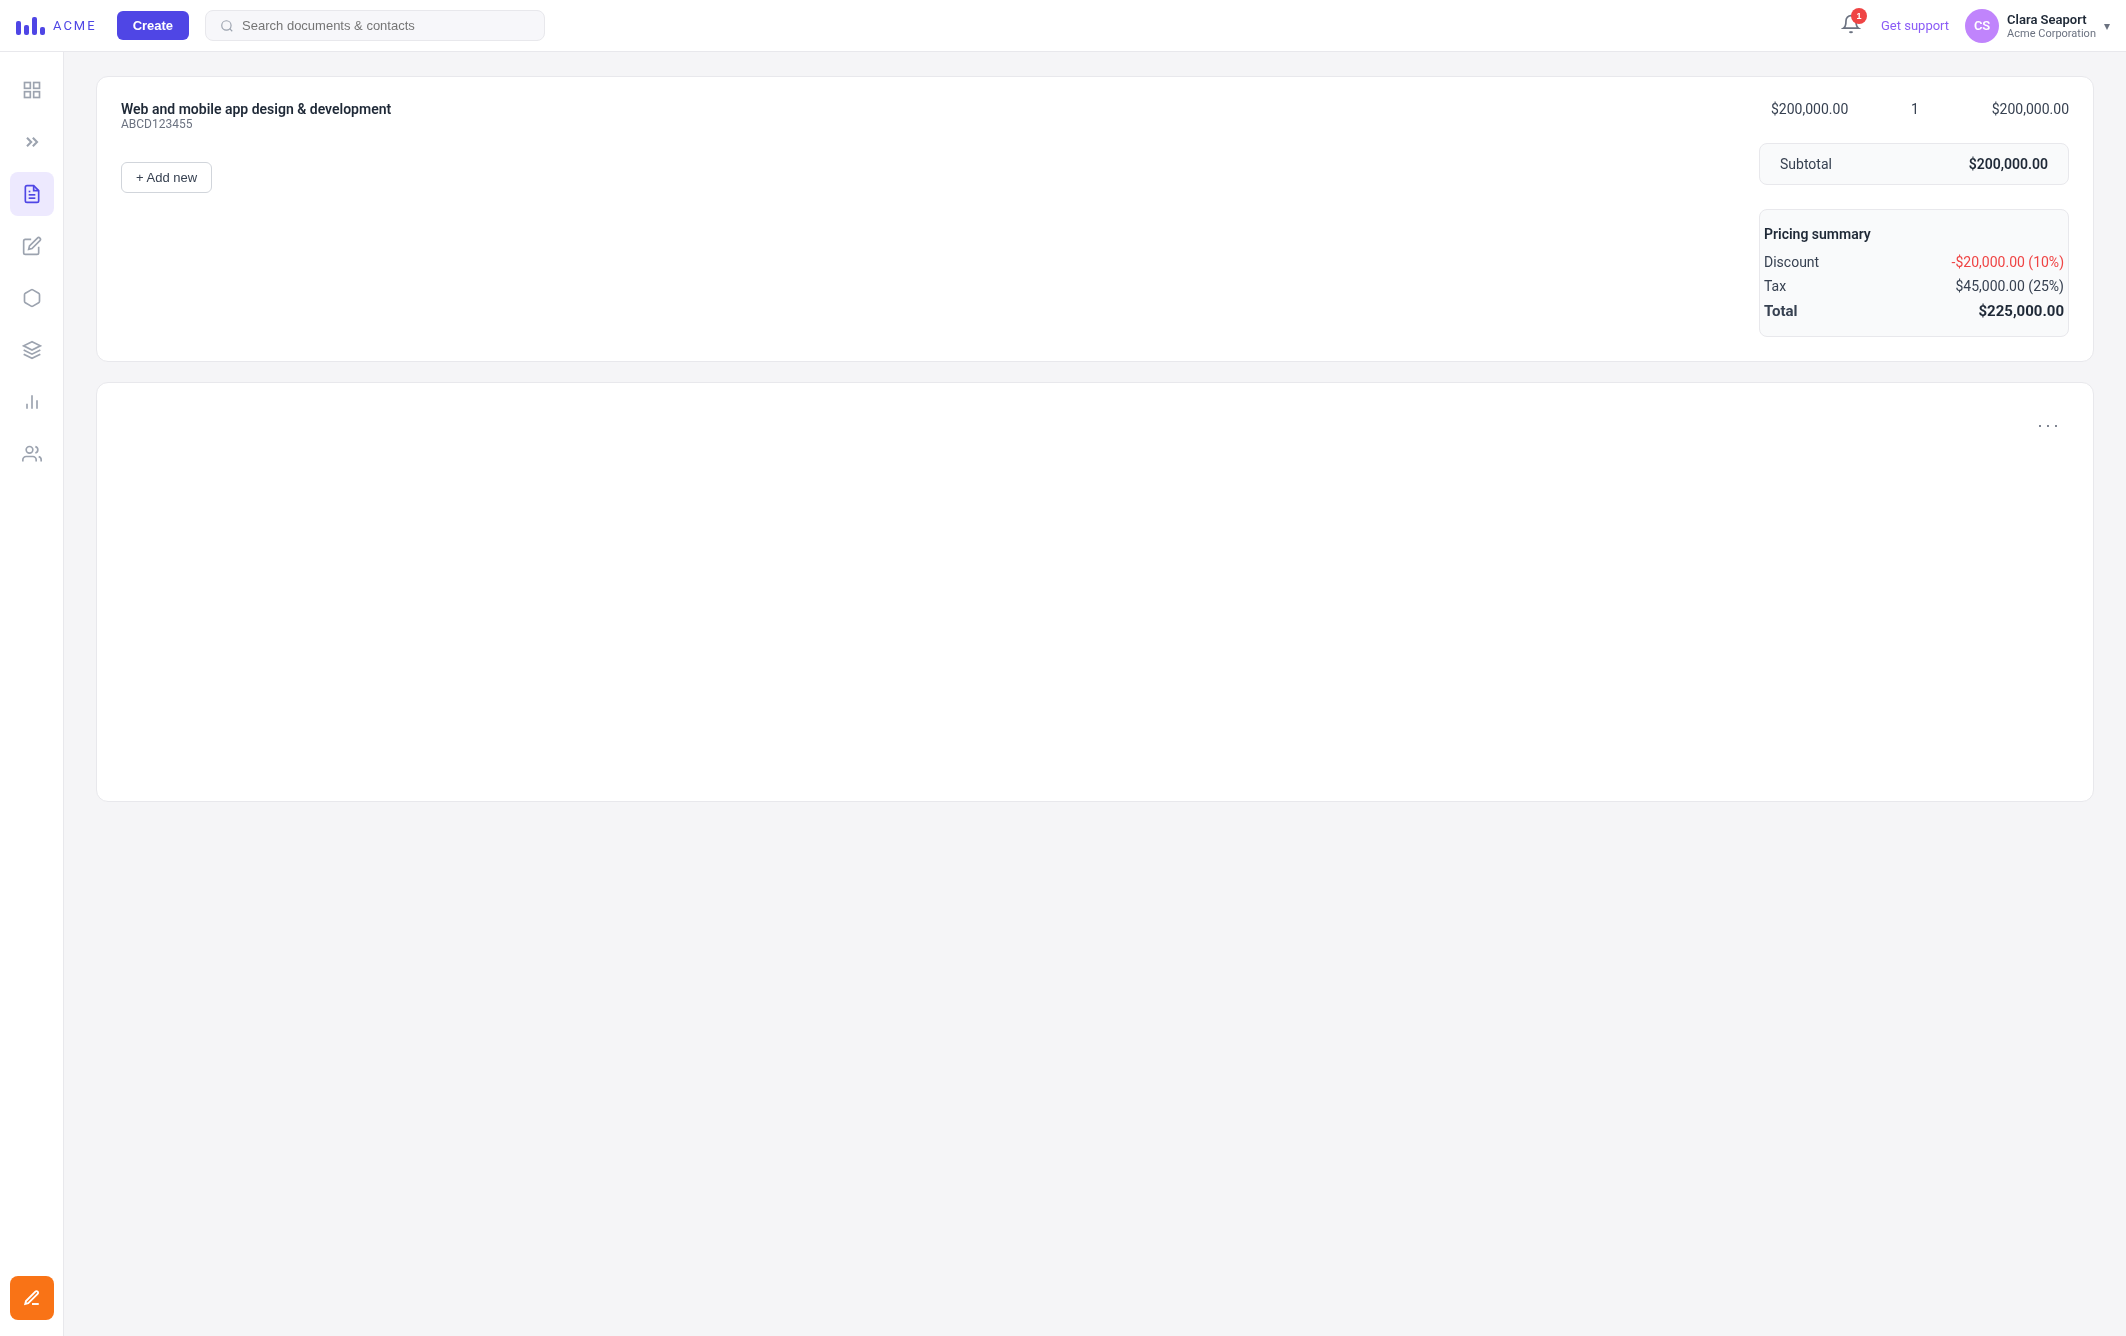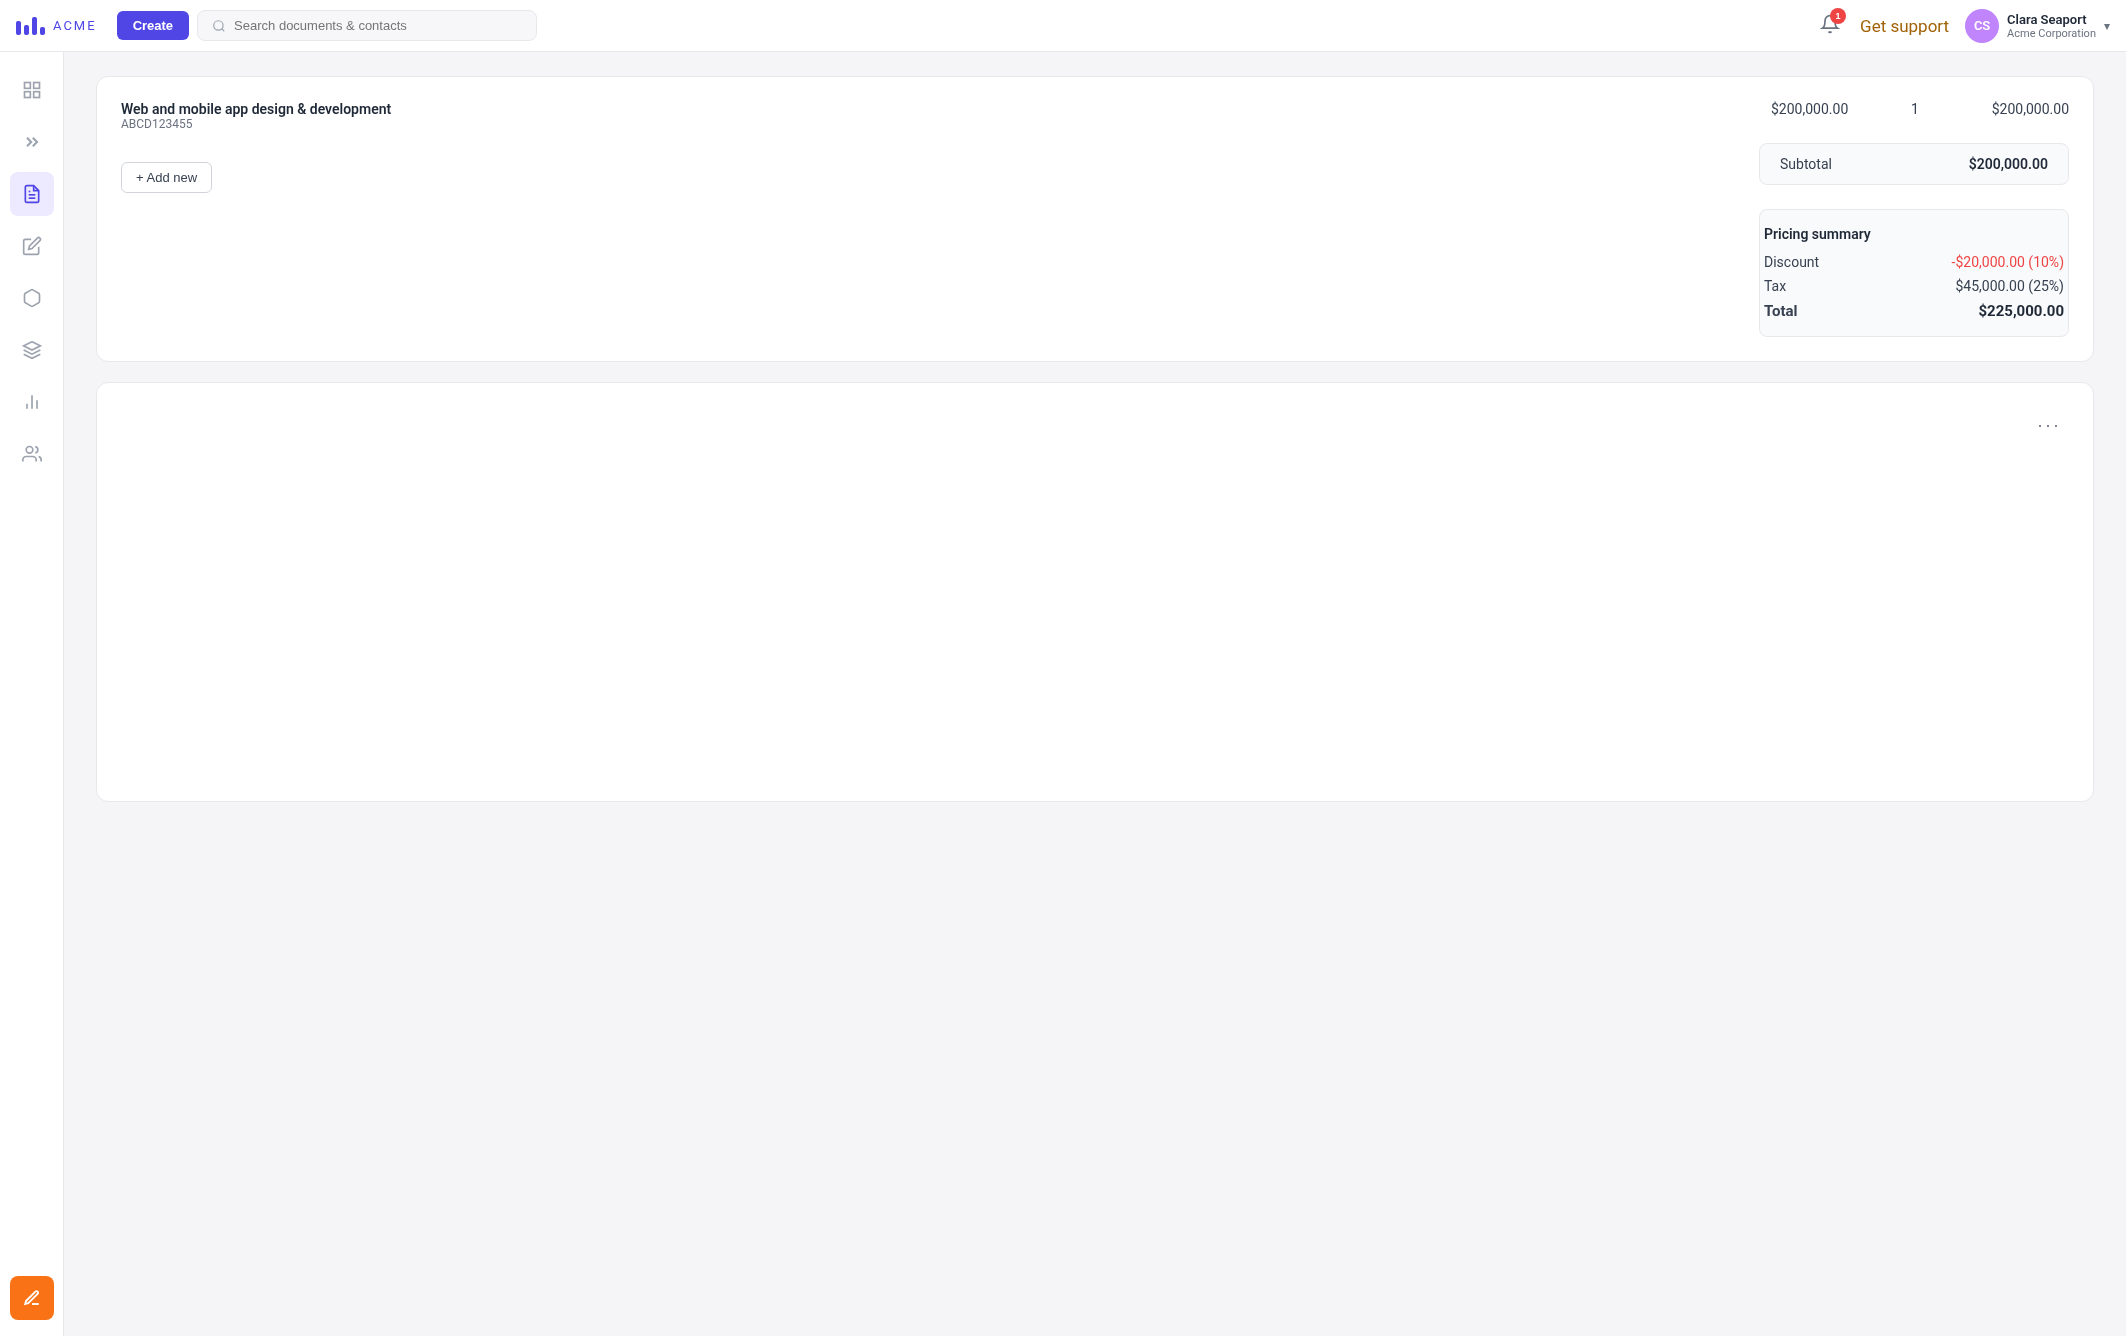--- a/index.html
+++ b/index.html
@@ -15,38 +15,38 @@
     .logo-bars { display: flex; align-items: flex-end; gap: 3px; }
     .logo-bar { background: #4f46e5; border-radius: 2px; }
     .logo-bar:nth-child(1) { width: 5px; height: 14px; }
     .logo-bar:nth-child(2) { width: 5px; height: 10px; }
     .logo-bar:nth-child(3) { width: 5px; height: 18px; }
     .logo-bar:nth-child(4) { width: 5px; height: 8px; }
     .logo-text { font-size: 13px; font-weight: 400; color: #4f46e5; letter-spacing: 2px; text-transform: uppercase; }
     .create-btn {
       background: #4f46e5; color: #fff; border: none; border-radius: 6px;
       padding: 7px 16px; font-size: 13px; font-weight: 600; cursor: pointer;
-      margin-right: 8px; white-space: nowrap;
+      margin-right: 16px; white-space: nowrap;
     }
     .search-box {
       display: flex; align-items: center; gap: 8px;
       background: #f7f7fa; border: 1px solid #e8e8ec; border-radius: 8px;
       padding: 7px 14px; flex: 1; max-width: 340px;
     }
     .search-icon-svg { color: #9ca3af; flex-shrink: 0; }
     .search-input { border: none; background: transparent; font-size: 13px; color: #6b7280; outline: none; width: 100%; }
     .nav-right { display: flex; align-items: center; gap: 16px; margin-left: auto; }
     .notif-btn { position: relative; background: none; border: none; cursor: pointer; padding: 4px; }
     .notif-badge {
       position: absolute; top: -2px; right: -2px;
       background: #ef4444; color: #fff; border-radius: 50%;
       font-size: 9px; font-weight: 700; width: 16px; height: 16px;
       display: flex; align-items: center; justify-content: center;
     }
-    .get-support { font-size: 17px; color: #a16207; cursor: pointer; }
+    .get-support { font-size: 13px; color: #8b5cf6; cursor: pointer; }
     .user-area { display: flex; align-items: center; gap: 8px; cursor: pointer; }
     .avatar {
       width: 34px; height: 34px; border-radius: 50%; background: #c084fc;
       overflow: hidden; display: flex; align-items: center; justify-content: center;
       font-size: 13px; color: #fff; font-weight: 600;
     }
     .user-info { display: flex; flex-direction: column; }
     .user-name { font-size: 13px; font-weight: 600; color: #1f2937; }
     .user-company { font-size: 11px; color: #6b7280; }
     .chevron-down { color: #6b7280; font-size: 12px; }

